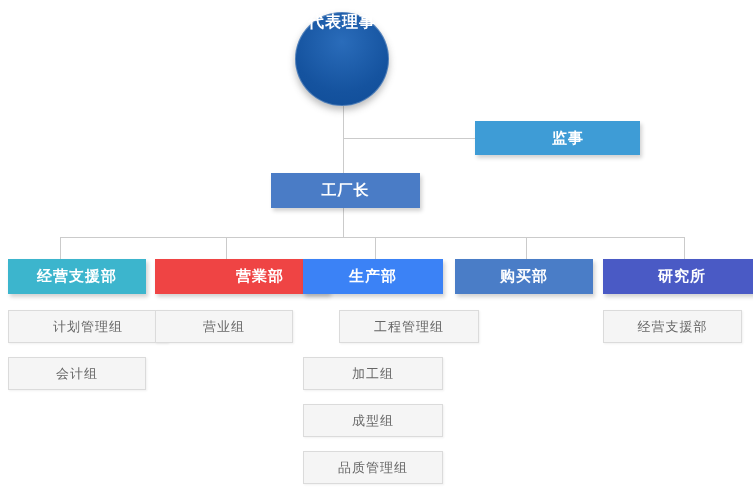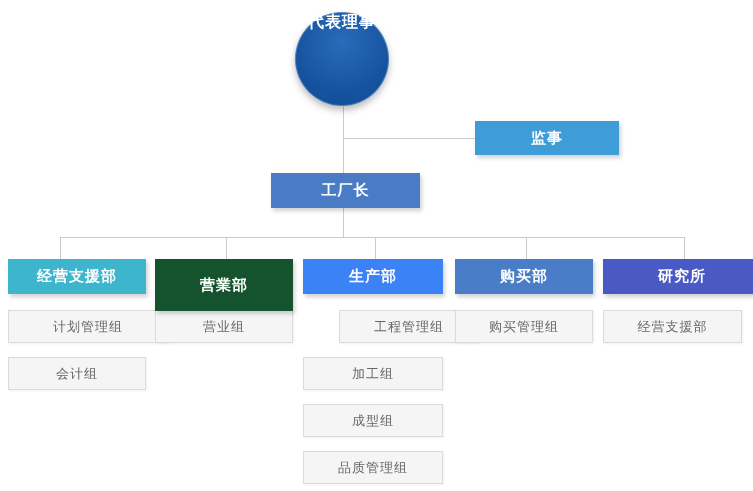--- a/index.html
+++ b/index.html
@@ -56,32 +56,32 @@
   <div class="line v" style="left:60px;  top:237px; height:23px;"></div>
   <div class="line v" style="left:226px; top:237px; height:23px;"></div>
   <div class="line v" style="left:375px; top:237px; height:23px;"></div>
   <div class="line v" style="left:526px; top:237px; height:23px;"></div>
   <div class="line v" style="left:684px; top:237px; height:23px;"></div>
 
   <div class="node-circle">
     <span class="lbl">代表理事</span>
   </div>
 
-  <div class="node-box" style="left: 475px; top: 121px; width: 144px; height: 34px; background: rgb(62, 156, 214);">
+  <div class="node-box" style="left: 475px; top: 121px; width: 144px; height: 34px; background: rgb(62, 156, 214); padding-left: 21px;">
     <span class="lbl">监事</span>
   </div>
 
   <div class="node-box" style="left: 271px; top: 173px; width: 149px; height: 35px; background: rgb(74, 124, 198);">
     <span class="lbl">工厂长</span>
   </div>
 
   <div class="node-box" style="left: 8px; top: 259px; width: 138px; height: 35px; background: rgb(60, 181, 205);">
     <span class="lbl">经营支援部</span>
   </div>
-  <div class="node-box" style="left: 155px; top: 259px; width: 138px; height: 52px; background: #14532d;">
+  <div class="node-box" style="left: 155px; top: 259px; width: 138px; height: 35px; background: #ef4444; padding-left: 36px;">
     <span class="lbl">营業部</span>
   </div>
   <div class="node-box" style="left: 303px; top: 259px; width: 140px; height: 35px; background: #3b82f6;">
     <span class="lbl">生产部</span>
   </div>
   <div class="node-box" style="left: 455px; top: 259px; width: 138px; height: 35px; background: rgb(74, 125, 199);">
     <span class="lbl">购买部</span>
   </div>
   <div class="node-box" style="left: 603px; top: 259px; width: 158px; height: 35px; background: rgb(74, 90, 197);">
     <span class="lbl">研究所</span>
@@ -104,21 +104,18 @@
   <div class="sub-box" style="left:303px; top:357px; width:140px;">
     <span class="lbl">加工组</span>
   </div>
   <div class="sub-box" style="left:303px; top:404px; width:140px;">
     <span class="lbl">成型组</span>
   </div>
   <div class="sub-box" style="left:303px; top:451px; width:140px;">
     <span class="lbl">品质管理组</span>
   </div>
 
-  <div class="sub-box" style="left:455px; top:310px; width:138px;">
-    <span class="lbl">购买管理组</span>
-  </div>
 
   <div class="sub-box" style="left:603px; top:310px; width:139px;">
     <span class="lbl">经营支援部</span>
   </div>
 
 </div>
 
 </body></html>

